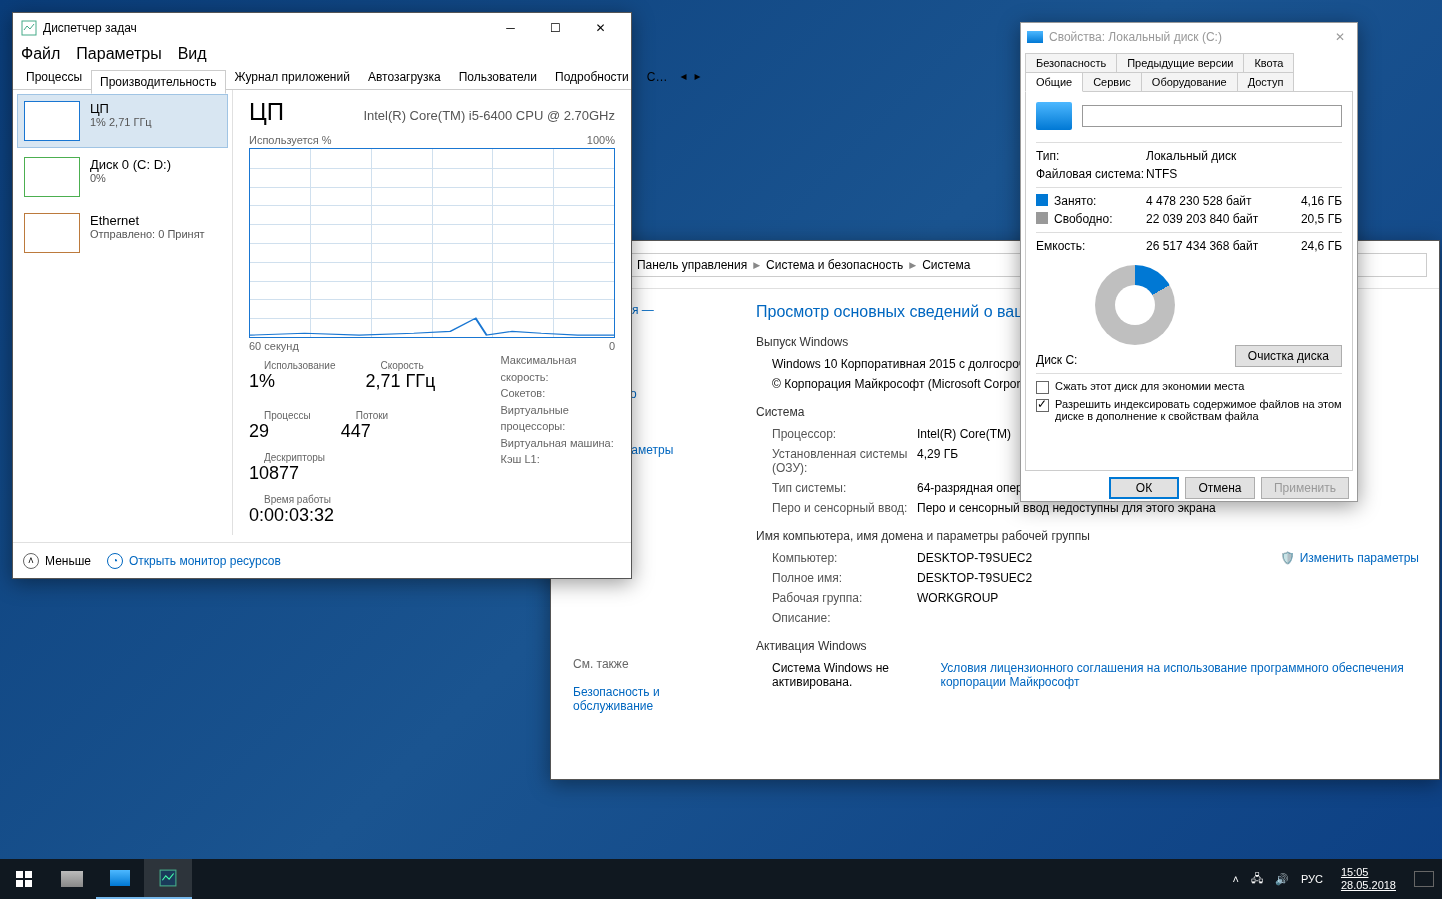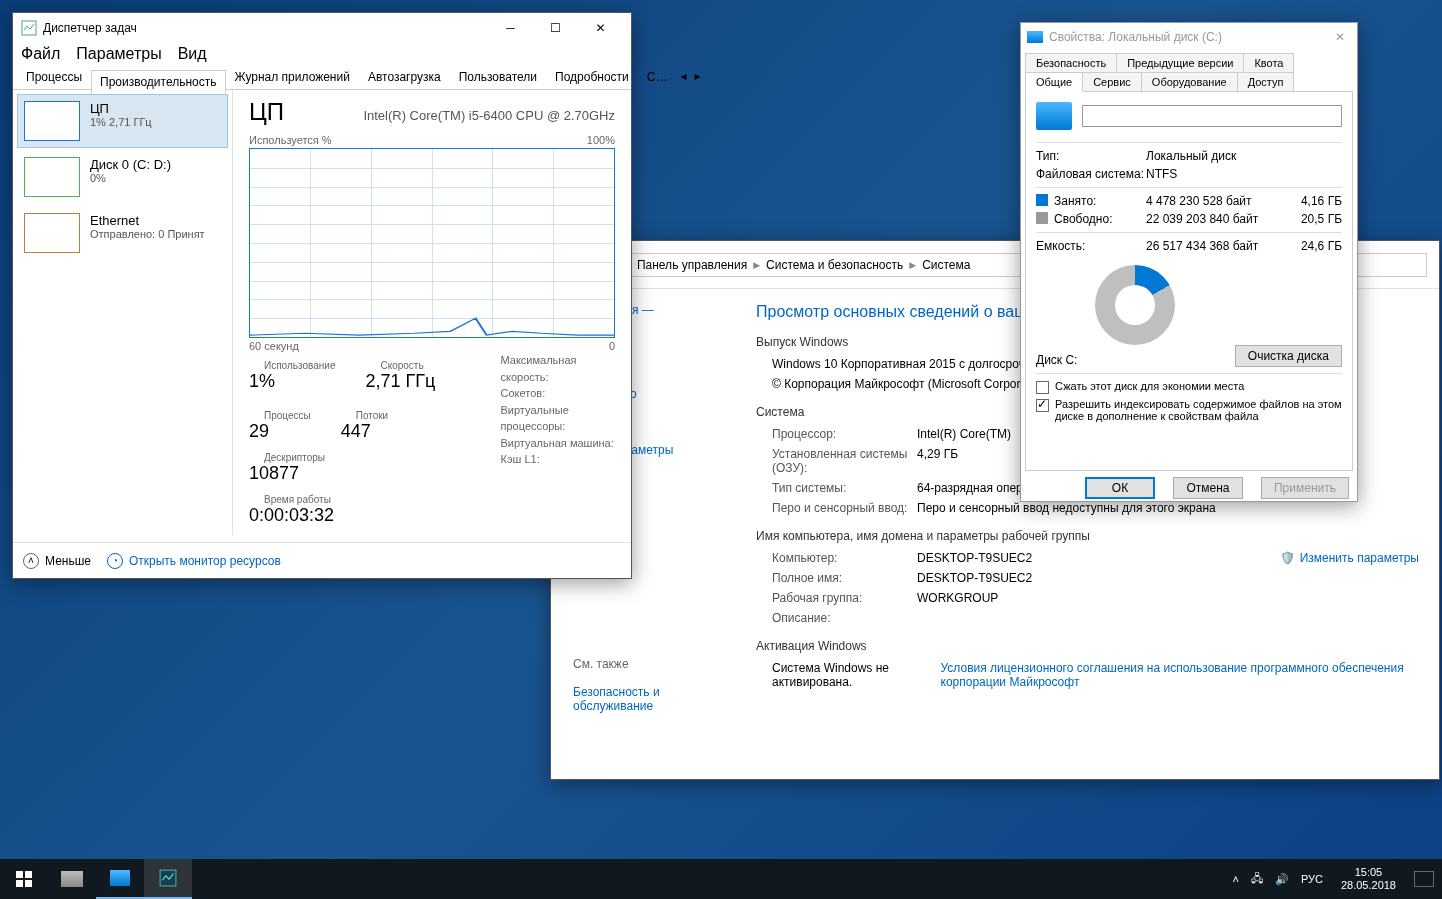--- a/index.html
+++ b/index.html
@@ -82,32 +82,32 @@
 .disk-input { flex: 1; border: 1px solid #999; height: 22px; }
 .drow { display: flex; margin: 4px 0; }
 .dk { width: 110px; }
 .dv { flex: 1; }
 .dv2 { width: 52px; text-align: right; }
 .sq { width: 12px; height: 12px; margin-right: 6px; display: inline-block; }
 .sq.used { background: #0078d4; }
 .sq.free { background: #999; }
 .donut { width: 80px; height: 80px; border-radius: 50%; background: conic-gradient(#0078d4 0 60deg, #bfbfbf 60deg 360deg); margin: 8px auto; position: relative; }
 .donut::after { content: ''; position: absolute; inset: 20px; background: #fff; border-radius: 50%; }
-.disk-btns { display: flex; gap: 18px; padding: 6px 8px; justify-content: flex-end; }
+.disk-btns { display: flex; gap: 6px; padding: 6px 8px; justify-content: flex-end; }
 .wbtn { min-width: 70px; padding: 3px 12px; border: 1px solid #adadad; background: #e1e1e1; font-size: 12px; cursor: default; }
 .wbtn.focus { border: 2px solid #0078d4; padding: 2px 11px; }
 .checkbox-row { display: flex; align-items: flex-start; gap: 6px; font-size: 11px; margin: 4px 0; }
 .cb { width: 13px; height: 13px; border: 1px solid #666; flex-shrink: 0; margin-top: 1px; position: relative; }
 .cb.checked::after { content: '✓'; position: absolute; top: -3px; left: 0; font-size: 12px; }
 
 
 #taskbar { position: absolute; bottom: 0; left: 0; right: 0; height: 40px; background: #101820; display: flex; align-items: center; color: #fff; font-size: 11px; }
 .tb-btn { width: 48px; height: 40px; display: flex; align-items: center; justify-content: center; cursor: default; }
 .tray { margin-left: auto; display: flex; align-items: center; gap: 12px; padding-right: 8px; }
-.clock { text-align: center; line-height: 1.2; padding: 0 6px; }
+.clock { line-height: 1.2; padding: 0 6px; text-decoration: underline; }
 
 hr { border: none; border-top: 1px solid #ddd; margin: 6px 0; }
 </style>
 </head>
 <body>
 
 <div id="sys" class="window">
   <div class="sys-head">
     <div class="tb-btn" style="width:24px;height:24px;border:1px solid #ccc;border-radius:3px">←</div>
     <div class="breadcrumb">

